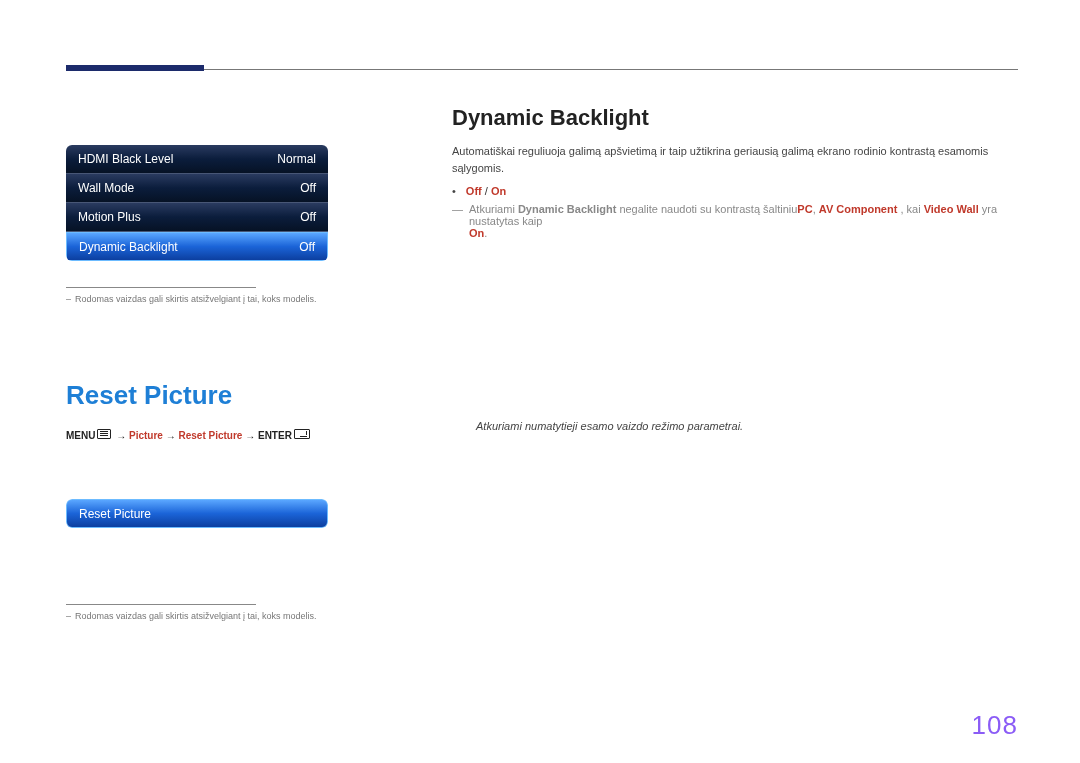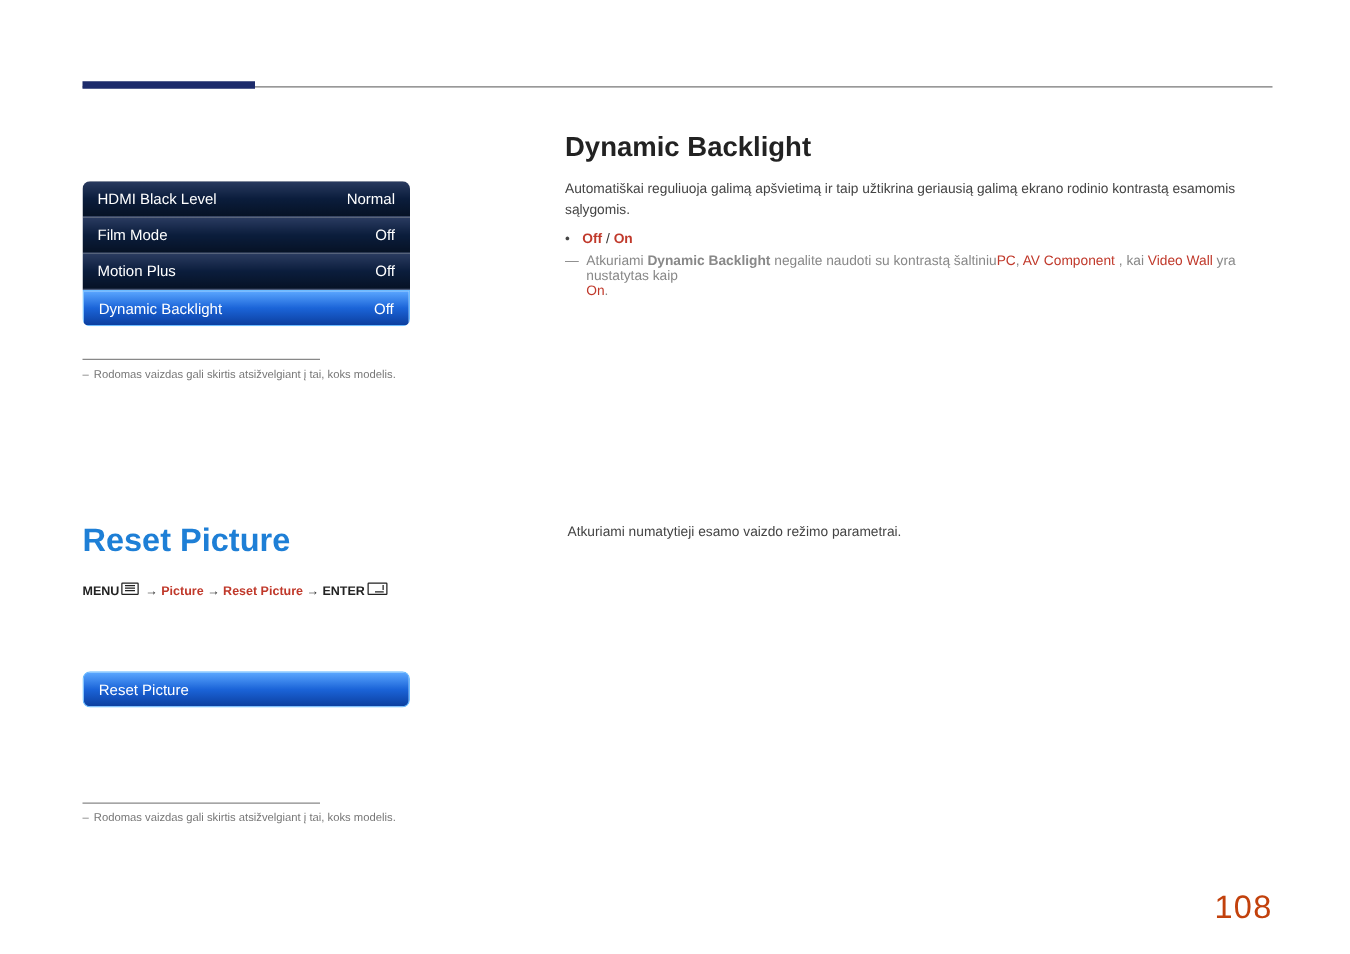--- a/index.html
+++ b/index.html
@@ -22,34 +22,34 @@
 
   h1.page-title{font-size:22px;font-weight:600;color:#222;margin:0 0 12px 0;}
   h1.section{font-size:26px;font-weight:600;color:#1e7fd6;margin:0 0 18px 0;}
 
   .body-text{font-size:11px;color:#444;line-height:1.55;margin-bottom:8px;}
   .bullet{display:flex;gap:10px;font-size:11px;margin-bottom:8px;}
   .bullet .dot{color:#444;}
   .red{color:#c0392b;font-weight:600;}
   .dash-note{display:flex;gap:6px;font-size:11px;color:#888;margin-top:-2px;}
   .dash-note .strong-label{color:#888;font-weight:600;}
-  .dash-note .red{color:#c0392b;font-weight:400;}
+  .dash-note .red{color:#c0392b;font-weight:700;}
 
-  .col-left .section-wrap{margin-top:113px;}
+  .col-left .section-wrap{margin-top:76px;}
   .path-line{font-size:10px;font-weight:700;color:#222;}
   .path-line .red{color:#c0392b;}
   .icon-box{display:inline-block;width:12px;height:8px;border:1px solid #222;border-radius:1px;margin:0 2px;position:relative;top:0;}
   .icon-box.menu::before{content:"";position:absolute;left:2px;top:1px;right:2px;height:1px;background:#222;box-shadow:0 2px 0 #222,0 4px 0 #222;}
   .icon-box.enter{width:14px;}
   .icon-box.enter::before{content:"";position:absolute;right:2px;top:1px;width:1px;height:4px;background:#222;}
   .icon-box.enter::after{content:"";position:absolute;right:2px;bottom:1px;width:7px;height:1px;background:#222;}
 
-  .right-resetdesc{position:absolute;left:454px;top:420px;right:62px;font-size:11px;color:#444;}
+  .right-resetdesc{position:absolute;left:476px;top:420px;right:62px;font-size:11px;color:#444;font-style:italic;}
 
-  .page-no{position:absolute;right:62px;bottom:22px;font-size:26px;color:#c2410c;letter-spacing:1px;text-align:center;}
+  .page-no{position:absolute;right:62px;bottom:22px;font-size:26px;color:#8b5cf6;letter-spacing:1px;text-align:center;}
 </style>
 </head>
 <body>
 
 <div class="hr-top"></div>
 <div class="blue-bar"></div>
 
 <div class="col-right">
   <h1 class="page-title">Dynamic Backlight</h1>
   <div class="body-text">Automatiškai reguliuoja galimą apšvietimą ir taip užtikrina geriausią galimą ekrano rodinio kontrastą esamomis sąlygomis.</div>
@@ -68,21 +68,21 @@
 </div>
 
 <div class="col-left">
 
   <div class="menu-box">
     <div class="menu-row row-dark">
       <span>HDMI Black Level</span>
       <span>Normal</span>
     </div>
     <div class="menu-row row-dark">
-      <span>Film Mode</span>
+      <span>Wall Mode</span>
       <span>Off</span>
     </div>
     <div class="menu-row row-dark">
       <span>Motion Plus</span>
       <span>Off</span>
     </div>
     <div class="menu-row row-sel">
       <span>Dynamic Backlight</span>
       <span>Off</span>
     </div>

